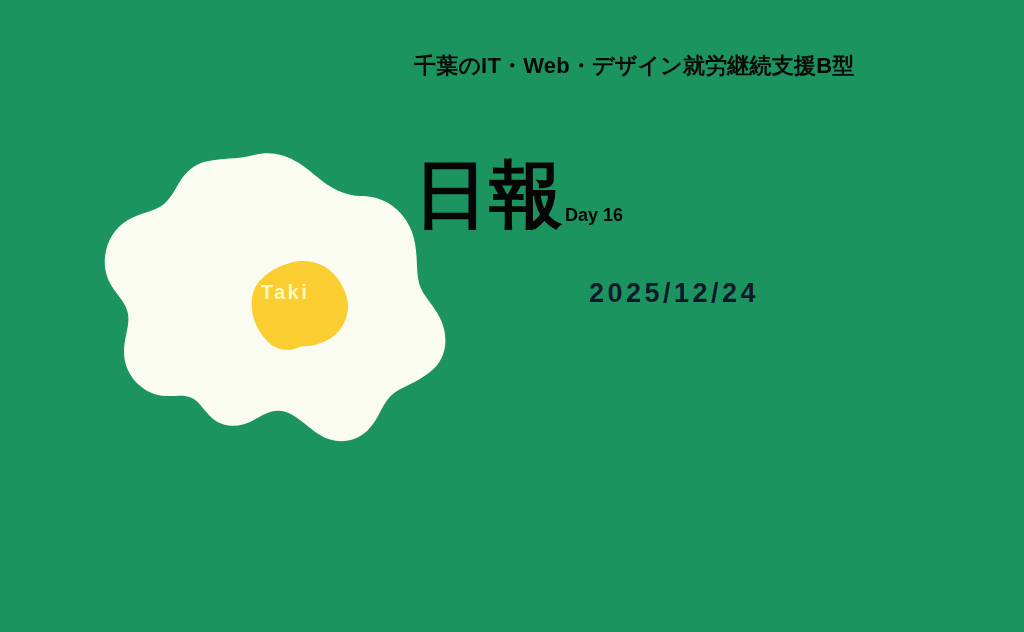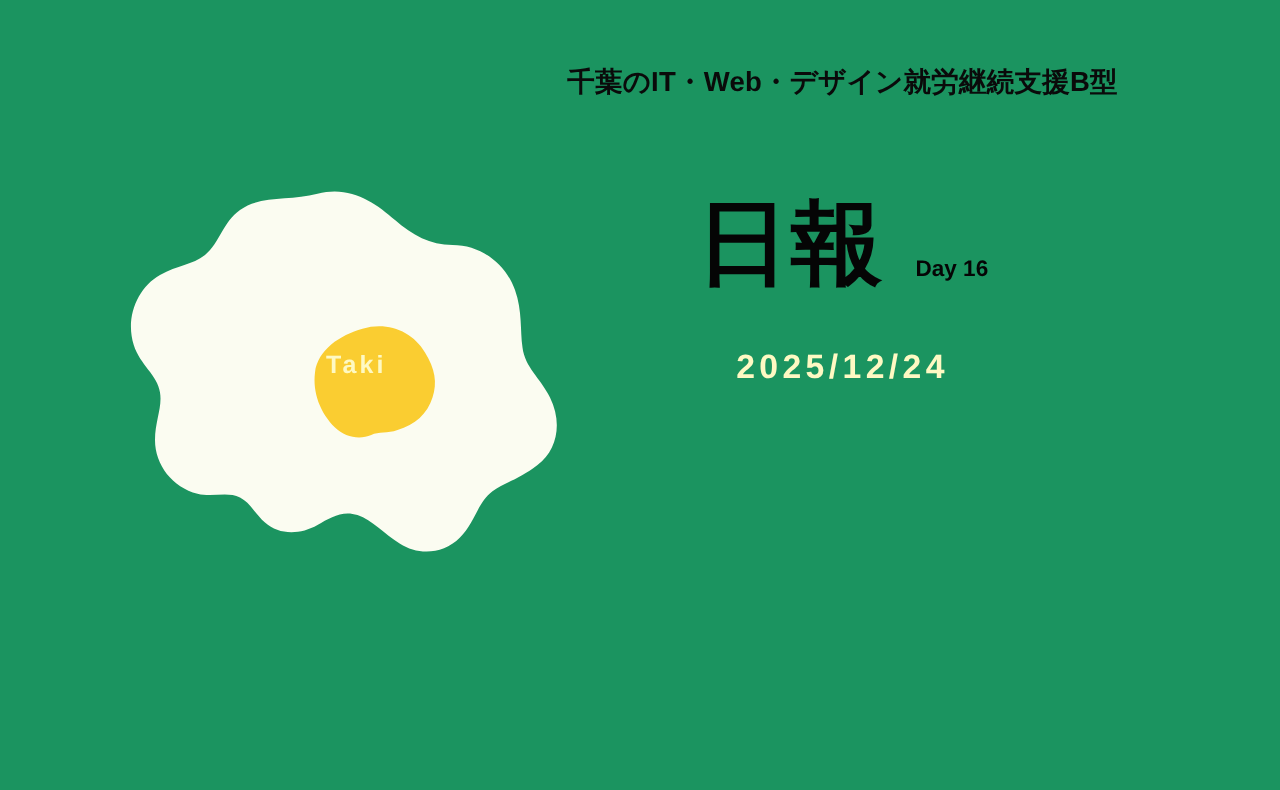--- a/index.html
+++ b/index.html
@@ -46,42 +46,40 @@
     color: #fef9c3;
     line-height: 1;
   }
 
   
   .header-block {
     position: absolute;
     left: 414px;
     top: 50px;
     width: 520px;
-    text-align: center;
+    text-align: left;
     color: #0A0A0A;
   }
   .org-line {
     font-size: 22px;
     font-weight: bold;
     line-height: 1.45;
     letter-spacing: 0.2px;
     white-space: nowrap;
   }
 
   .title-block {
     position: absolute;
     left: 414px;
     top: 160px;
     width: 520px;
     text-align: center;
     color: #050505;
     display: flex;
     align-items: flex-end;
-    justify-content: center;
-    gap: 24px;
   }
   .title-main {
     font-size: 74px;
     font-weight: bold;
     line-height: 0.95;
     letter-spacing: 1px;
   }
   .title-day {
     font-size: 18px;
     font-weight: bold;
@@ -92,21 +90,21 @@
 
   .date-block {
     position: absolute;
     left: 414px;
     top: 278px;
     width: 520px;
     text-align: center;
     font-size: 27px;
     font-weight: bold;
     letter-spacing: 3.5px;
-    color: #fef9c3;
+    color: #0f172a;
   }
 </style>
 </head>
 <body>
 
 <div class="slide">
 
   <div class="egg-illustration">
     <svg viewBox="0 0 350 320" xmlns="http://www.w3.org/2000/svg">
       <path fill="#FBFCF1" d="M150 3

